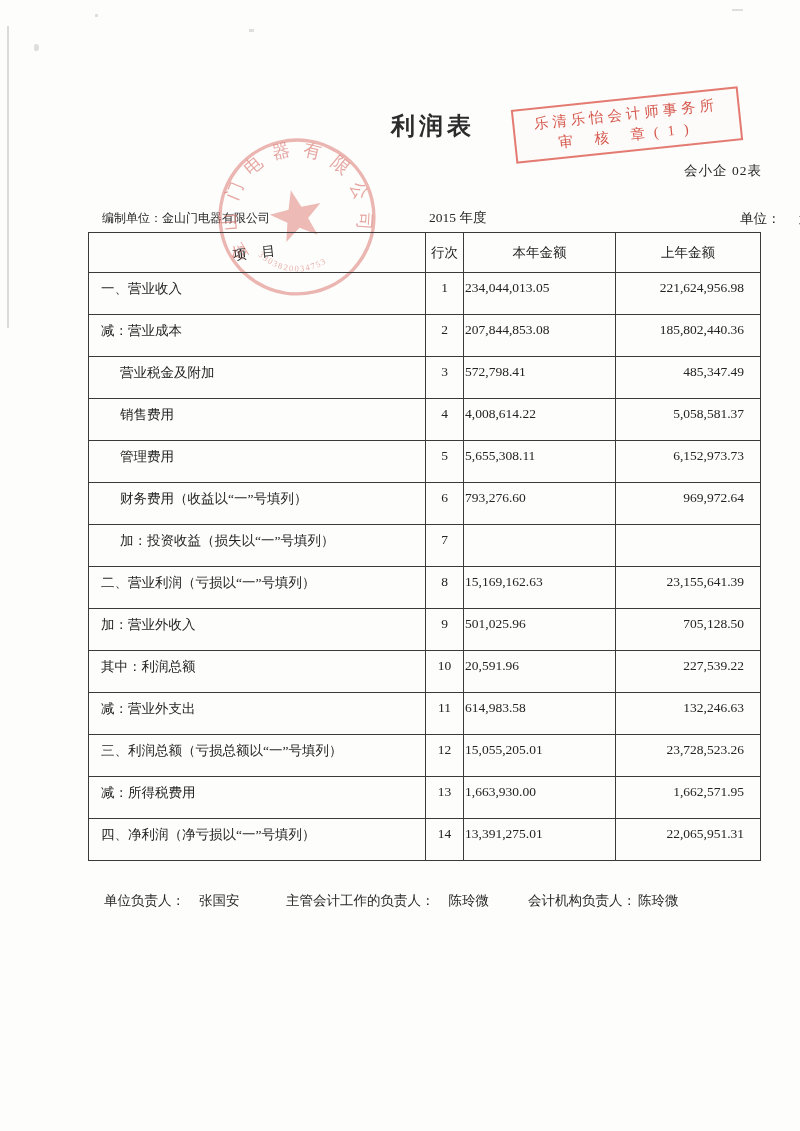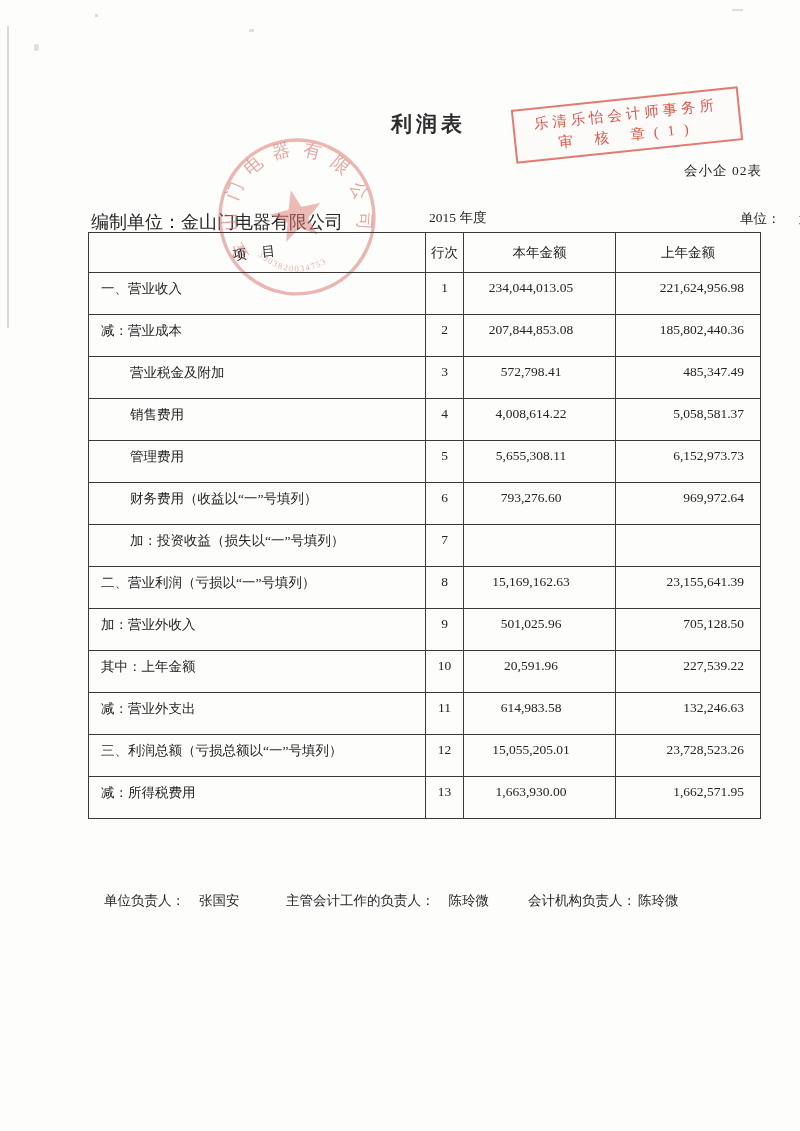--- a/index.html
+++ b/index.html
@@ -8,51 +8,51 @@
     font-family:"Liberation Serif","DejaVu Serif",serif;color:#262626;
   }
   
   .edge-line{position:absolute;left:7px;top:26px;width:2px;height:302px;background:#cfcfcf;opacity:.75;}
   .speck{position:absolute;background:#c9c9c9;opacity:.6;}
   .speck.s1{left:34px;top:44px;width:5px;height:7px;border-radius:40% 60% 60% 30%;}
   .speck.s2{left:249px;top:29px;width:5px;height:3px;}
   .speck.s3{left:95px;top:14px;width:3px;height:3px;}
   .speck.s4{left:732px;top:9px;width:11px;height:2px;}
   
-  .doc-title{position:absolute;left:391px;top:110px;font-size:21px;letter-spacing:4px;font-weight:600;color:#2c2c2c;}
+  .doc-title{position:absolute;left:391px;top:110px;font-size:24px;letter-spacing:4px;font-weight:600;color:#2c2c2c;}
   
   .audit-stamp{
     position:absolute;left:513px;top:98px;width:228px;height:54px;
     border:2.5px solid rgba(217,74,61,.72);transform:rotate(-6deg);
     color:rgba(206,57,46,.85);text-align:center;box-sizing:border-box;background:rgba(255,235,233,.12);
   }
   .audit-stamp .l1{display:block;margin-top:5px;font-size:14.5px;letter-spacing:4px;white-space:nowrap;}
   .audit-stamp .l2{display:block;margin-top:2px;font-size:14.5px;letter-spacing:9px;white-space:nowrap;}
   
   .form-code{position:absolute;left:684px;top:162px;font-size:13.5px;letter-spacing:1px;}
   
-  .info-prepared{position:absolute;left:91px;top:210px;font-size:18px;}
+  .info-prepared{position:absolute;left:102px;top:210px;font-size:12px;}
   .info-period{position:absolute;left:429px;top:209px;font-size:13.5px;}
   .info-unit{position:absolute;left:700px;top:210px;width:72px;font-size:13.5px;display:flex;justify-content:space-between;margin-left:40px;}
   
   .company-seal{position:absolute;left:212px;top:132px;width:172px;height:172px;opacity:.88;}
   
   table.profit{
     position:absolute;left:88px;top:232px;width:672px;border-collapse:collapse;table-layout:fixed;
     font-size:13.5px;color:#242424;
   }
   table.profit th,table.profit td{border:1.6px solid #3a3a3a;font-weight:normal;box-sizing:border-box;overflow:hidden;white-space:nowrap;}
   table.profit thead tr{height:40px;}
   table.profit thead th{text-align:center;vertical-align:middle;}
   table.profit tbody tr{height:42px;}
   table.profit tbody td{vertical-align:top;padding-top:7px;}
   td.c-item{text-align:left;padding-left:12px;}
-  td.c-item.indent{padding-left:41px;}
+  td.c-item.indent{padding-left:31px;}
   td.c-line{text-align:center;}
-  td.c-cur{text-align:center;padding-right:18px;}
+  td.c-cur{text-align:left;padding-right:18px;}
   td.c-pri{text-align:right;padding-right:16px;}
   .tilt{display:inline-block;transform:rotate(-6deg);letter-spacing:6px;}
   
   .sig{position:absolute;top:892px;font-size:13.5px;white-space:nowrap;}
   .sig.g1{left:104px;}
   .sig.g2{left:286px;font-family:Liberation Mono, monospace;}
   .sig.g3{left:528px;}
   .sig .name{margin-left:14px;}
   .sig.g3 .name{margin-left:2px;}
 </style>
@@ -162,21 +162,21 @@
           <td class="c-cur">15,169,162.63</td>
           <td class="c-pri">23,155,641.39</td>
         </tr>
         <tr>
           <td class="c-item">加：营业外收入</td>
           <td class="c-line">9</td>
           <td class="c-cur">501,025.96</td>
           <td class="c-pri">705,128.50</td>
         </tr>
         <tr>
-          <td class="c-item">其中：上年金额</td>
+          <td class="c-item">其中：利润总额</td>
           <td class="c-line">10</td>
           <td class="c-cur">20,591.96</td>
           <td class="c-pri">227,539.22</td>
         </tr>
         <tr>
           <td class="c-item">减：营业外支出</td>
           <td class="c-line">11</td>
           <td class="c-cur">614,983.58</td>
           <td class="c-pri">132,246.63</td>
         </tr>
@@ -185,20 +185,26 @@
           <td class="c-line">12</td>
           <td class="c-cur">15,055,205.01</td>
           <td class="c-pri">23,728,523.26</td>
         </tr>
         <tr>
           <td class="c-item">减：所得税费用</td>
           <td class="c-line">13</td>
           <td class="c-cur">1,663,930.00</td>
           <td class="c-pri">1,662,571.95</td>
         </tr>
+        <tr>
+          <td class="c-item">四、净利润（净亏损以“一”号填列）</td>
+          <td class="c-line">14</td>
+          <td class="c-cur">13,391,275.01</td>
+          <td class="c-pri">22,065,951.31</td>
+        </tr>
       </tbody>
   </table>
 
   <div class="sig g1"><span>单位负责人：</span><span class="name">张国安</span></div>
   <div class="sig g2"><span>主管会计工作的负责人：</span><span class="name">陈玲微</span></div>
   <div class="sig g3"><span>会计机构负责人：</span><span class="name">陈玲微</span></div>
 
 </div>
 
 </body></html>

